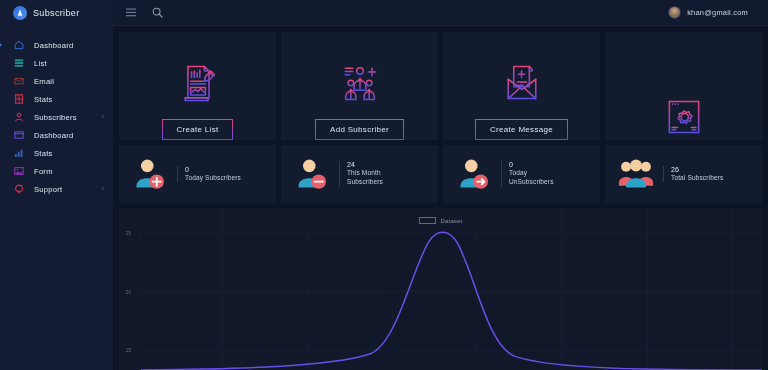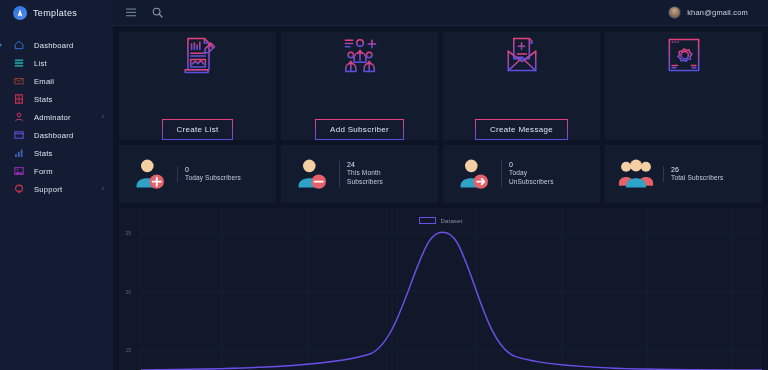--- a/index.html
+++ b/index.html
@@ -81,21 +81,21 @@
     padding: 6px 6px 0 6px;
     display:flex; flex-direction:column; gap:5px;
     overflow:hidden;
   }
 
   .card-row { display:flex; gap:5px; }
   .action-card {
     flex:1 1 0; min-width:0;
     background:#131b2e;
     height: 108px;
-    display:flex; flex-direction:column; align-items:center; justify-content:space-between;
+    display:flex; flex-direction:column; align-items:center; justify-content:flex-end;
     gap: 13px;
   }
   .action-icon { width:46px; height:46px; display:flex; align-items:center; justify-content:center; }
   .action-icon svg { display:block; }
   .action-btn {
     border:1px solid; border-image: linear-gradient(180deg,#e5417c 0%, #5a4fe0 100%) 1;
     background: transparent;
     color:#dde4f0; font-size:8px; letter-spacing:.3px;
     padding: 5px 14px; cursor:pointer;
     font-family:"Liberation Sans", sans-serif;
@@ -138,21 +138,21 @@
 
 <div id="app">
 
   <div class="topbar">
     <div class="brand">
       <span class="brand-logo">
         <svg width="10" height="10" viewBox="0 0 10 10">
           <path d="M5 1.3 L7.4 8.6 L5 7.2 L2.6 8.6 Z" fill="#ffffff"></path>
         </svg>
       </span>
-      <span class="brand-name">Templates</span>
+      <span class="brand-name">Subscriber</span>
     </div>
 
     <div class="topbar-tools">
       <span class="tool-icon">
         <svg width="10" height="9" viewBox="0 0 10 9">
           <rect x="0" y="0.5" width="10" height="1.2" fill="#6d7b93"></rect>
           <rect x="0" y="3.8" width="10" height="1.2" fill="#6d7b93"></rect>
           <rect x="0" y="7.1" width="10" height="1.2" fill="#6d7b93"></rect>
         </svg>
       </span>
@@ -218,21 +218,21 @@
         <span class="nav-label">Stats</span>
       </div>
 
       <div class="nav-item">
         <span class="nav-icon">
           <svg width="10" height="10" viewBox="0 0 12 12">
             <circle cx="6" cy="3.5" r="2.2" fill="none" stroke="#d6336c" stroke-width="1.2"></circle>
             <path d="M1.9 11 C1.9 7.9 10.1 7.9 10.1 11" fill="none" stroke="#d6336c" stroke-width="1.2"></path>
           </svg>
         </span>
-        <span class="nav-label">Adminator</span>
+        <span class="nav-label">Subscribers</span>
         <span class="nav-chev">›</span>
       </div>
 
       <div class="nav-item">
         <span class="nav-icon">
           <svg width="10" height="10" viewBox="0 0 12 12">
             <rect x="1" y="2.2" width="10" height="7.6" fill="none" stroke="#6b4fe8" stroke-width="1.2"></rect>
             <line x1="1" y1="4.5" x2="11" y2="4.5" stroke="#6b4fe8" stroke-width="1.2"></line>
           </svg>
         </span>

